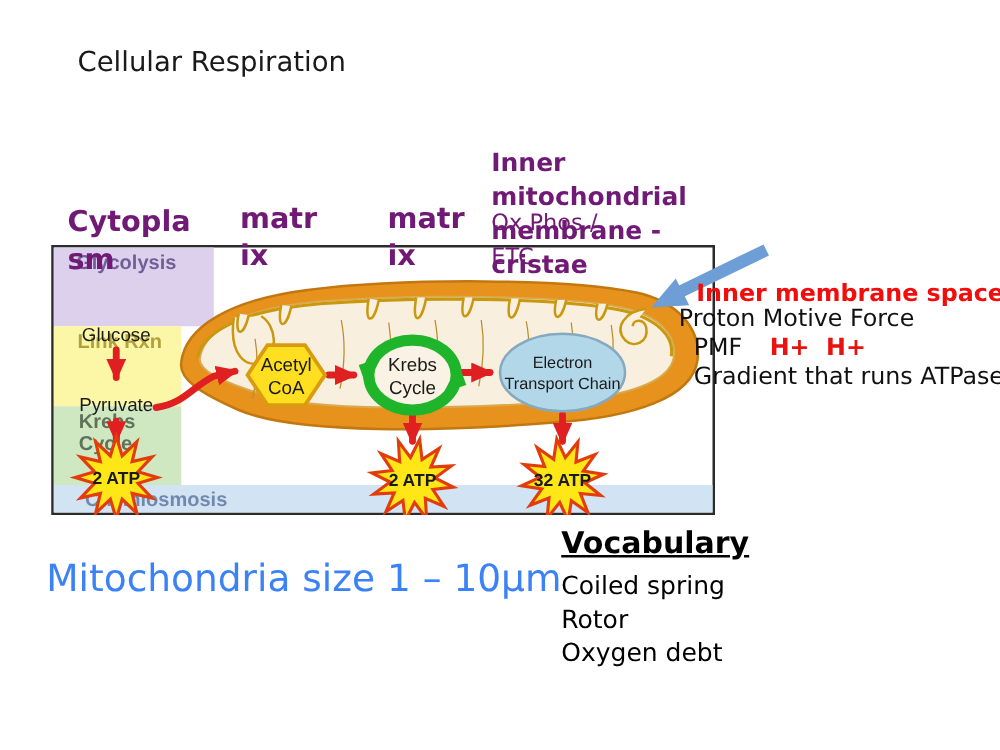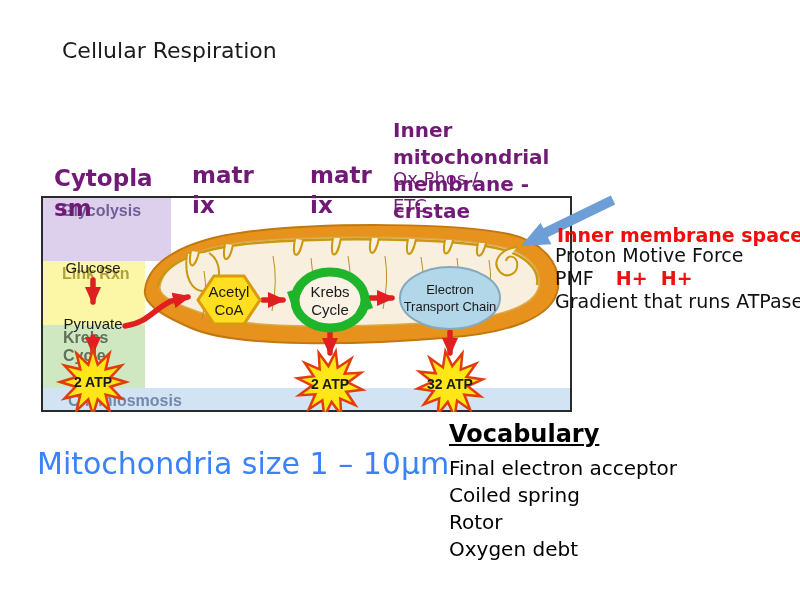--- a/index.html
+++ b/index.html
@@ -32,21 +32,21 @@
 
   
   .size-note{left:37px;top:446px;font-size:30px;color:#3b82f6;z-index:4;white-space:nowrap;}
   .vocab{left:449px;top:420px;z-index:5;color:#000;}
   .vocab-heading{font-size:24px;font-weight:bold;text-decoration:underline;margin:0 0 7px 0;}
   .vocab-list{list-style:none;margin:0;padding:0;font-size:20px;line-height:27px;}
 
   
   .note{white-space:nowrap;z-index:9;color:#111;font-size:19px;}
   .note-ims{left:557px;top:224px;color:#f20d0d;font-weight:bold;font-size:19px;}
-  .note-pmf1{left:555px;top:244px;}
+  .note-pmf1{left:543px;top:244px;}
   .note-pmf2{left:555px;top:267px;white-space:pre;}
   .note-grad{left:555px;top:290px;}
   .hplus{color:#e8120e;font-weight:bold;margin-left:22px;white-space:pre;}
 
   svg text{font-family:"Liberation Sans", sans-serif;fill:#1a1a1a;}
 </style>
 </head>
 <body>
 
 <div class="abs slide-title">Cellular Respiration</div>
@@ -162,21 +162,20 @@
 <svg class="abs blue-arrow-svg" width="120" height="66" viewBox="0 0 120 66">
   <path d="M 108,14 L 40,47" stroke="#6d9ed6" stroke-width="10" fill="none"></path>
   <polygon points="16,60 46.4,58.2 35.6,36.8" fill="#6d9ed6"></polygon>
 </svg>
 
 <div class="abs size-note">Mitochondria size 1 – 10μm</div>
 
 <div class="abs vocab">
   <div class="vocab-heading">Vocabulary</div>
   <ul class="vocab-list">
-    <li>Final electron acceptor</li>
     <li>Coiled spring</li>
     <li>Rotor</li>
     <li>Oxygen debt</li>
   </ul>
 </div>
 
 <div class="abs note note-ims">Inner membrane space</div>
 <div class="abs note note-pmf1">Proton Motive Force</div>
 <div class="abs note note-pmf2"><span>PMF</span><span class="hplus">H+  H+</span></div>
 <div class="abs note note-grad">Gradient that runs ATPase</div>

